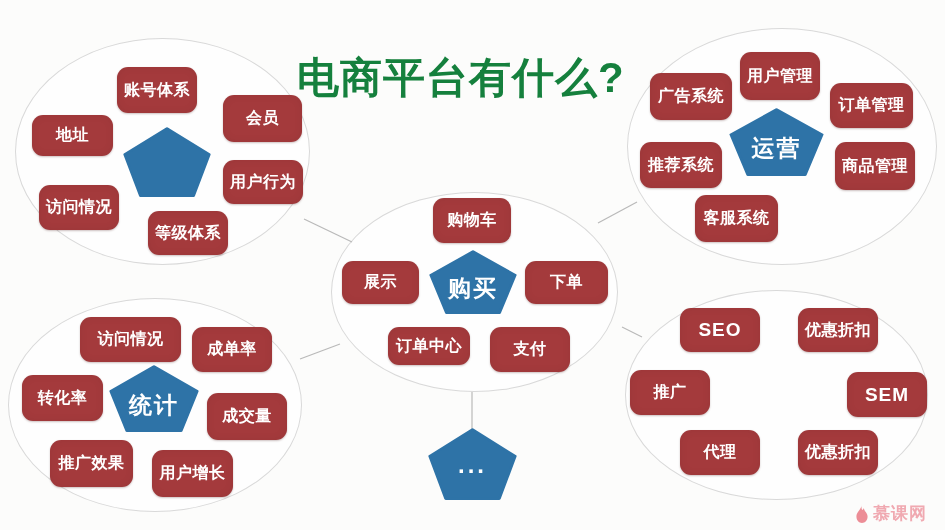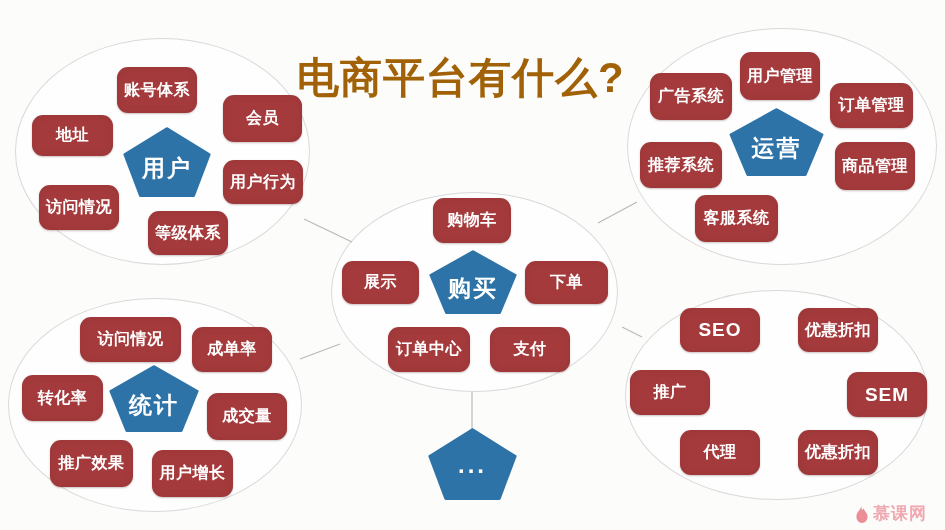--- a/index.html
+++ b/index.html
@@ -33,21 +33,21 @@
     stroke-width: 1.2;
   }
   .title {
     position: absolute;
     left: 297px;
     top: 50px;
     margin: 0;
     font-size: 42px;
     font-weight: bold;
     letter-spacing: 1px;
-    color: #a16207;
+    color: #15803d;
     white-space: nowrap;
   }
   .node {
     position: absolute;
     background: #a43a3c;
     border-radius: 11px;
     box-shadow: 0 1px 2px rgba(60,10,10,0.25), inset 0 0 10px rgba(0,0,0,0.06);
     color: #ffffff;
     font-weight: bold;
     font-size: 16px;
@@ -122,21 +122,20 @@
     <line x1="622" y1="327" x2="642" y2="337"></line>
     <line x1="472" y1="392" x2="472" y2="429"></line>
   </svg>
 
   <h1 class="title">电商平台有什么?</h1>
 
   <div class="pent" style="left:122px;top:127px;width:90px;height:71px">
     <svg viewBox="0 0 100 100" preserveAspectRatio="none">
       <polygon points="50,2 97,38.5 79.5,97 20.5,97 3,38.5"></polygon>
     </svg>
-    <span class="pent-label">用户</span>
   </div>
   <div class="node" style="left:117px;top:67px;width:80px;height:46px">账号体系</div>
   <div class="node" style="left:32px;top:115px;width:81px;height:41px">地址</div>
   <div class="node" style="left:223px;top:95px;width:79px;height:47px">会员</div>
   <div class="node" style="left:223px;top:160px;width:80px;height:44px">用户行为</div>
   <div class="node" style="left:39px;top:185px;width:80px;height:45px">访问情况</div>
   <div class="node" style="left:148px;top:211px;width:80px;height:44px">等级体系</div>
 
   <div class="pent" style="left:728px;top:108px;width:97px;height:69px">
     <svg viewBox="0 0 100 100" preserveAspectRatio="none">
@@ -153,21 +152,21 @@
 
   <div class="pent" style="left:428px;top:250px;width:90px;height:65px">
     <svg viewBox="0 0 100 100" preserveAspectRatio="none">
       <polygon points="50,2 97,38.5 79.5,97 20.5,97 3,38.5"></polygon>
     </svg>
     <span class="pent-label">购买</span>
   </div>
   <div class="node" style="left:433px;top:198px;width:78px;height:45px">购物车</div>
   <div class="node" style="left:342px;top:261px;width:77px;height:43px">展示</div>
   <div class="node" style="left:525px;top:261px;width:83px;height:43px">下单</div>
-  <div class="node" style="left:388px;top:327px;width:82px;height:45px">订单中心</div>
+  <div class="node" style="left:388px;top:327px;width:82px;height:38px">订单中心</div>
   <div class="node" style="left:490px;top:327px;width:80px;height:45px">支付</div>
 
   <div class="pent" style="left:108px;top:365px;width:92px;height:68px">
     <svg viewBox="0 0 100 100" preserveAspectRatio="none">
       <polygon points="50,2 97,38.5 79.5,97 20.5,97 3,38.5"></polygon>
     </svg>
     <span class="pent-label">统计</span>
   </div>
   <div class="node" style="left:80px;top:317px;width:101px;height:45px">访问情况</div>
   <div class="node" style="left:192px;top:327px;width:80px;height:45px">成单率</div>

